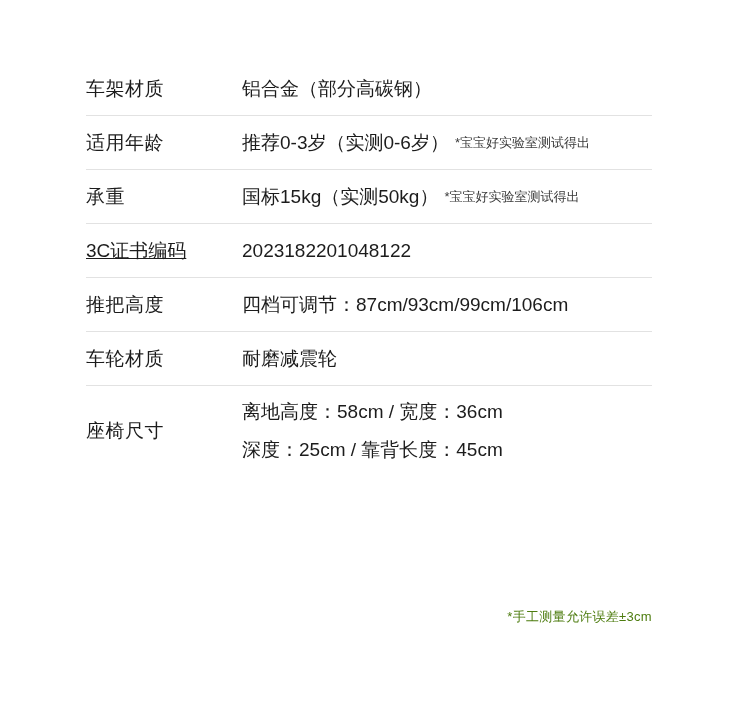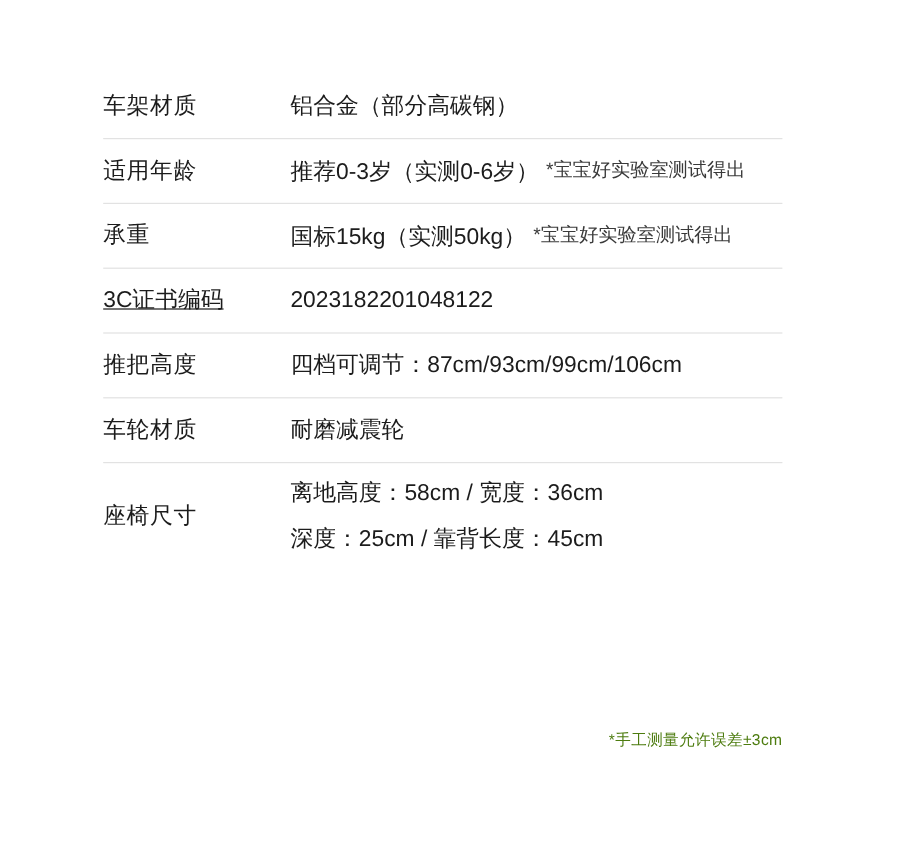--- a/index.html
+++ b/index.html
@@ -63,21 +63,21 @@
     color: #1c1c1c;
     line-height: 26px;
     padding-left: 20px;
     box-sizing: border-box;
   }
   .spec-value .line2 {
     display: block;
     margin-top: 10px;
   }
   .note {
-    font-size: 16px;
+    font-size: 13px;
     color: #3a3a3a;
     margin-left: 6px;
     vertical-align: 2px;
     white-space: nowrap;
   }
   .seat-row .spec-value {
     line-height: 28px;
   }
   .footnote {
     position: absolute;

